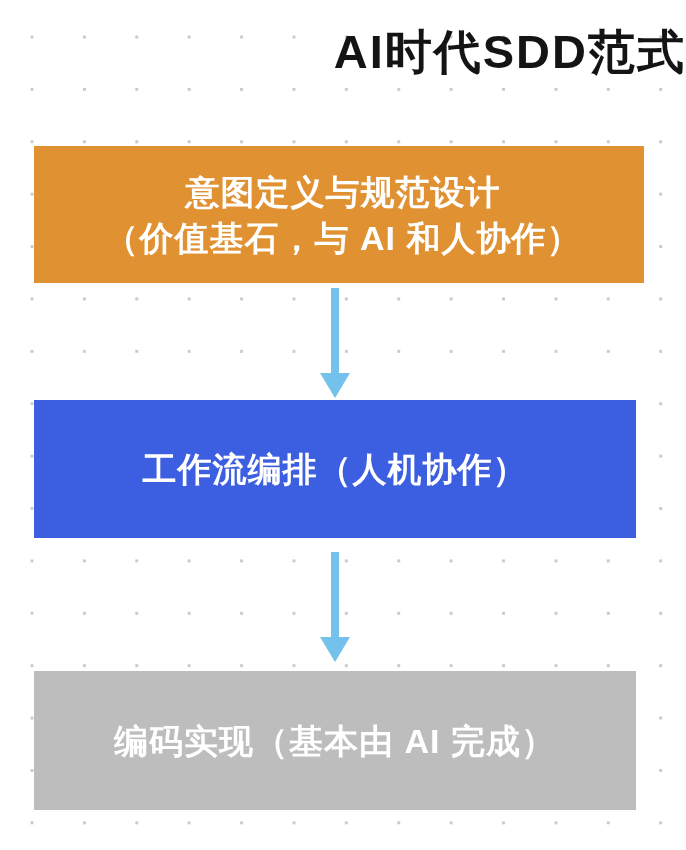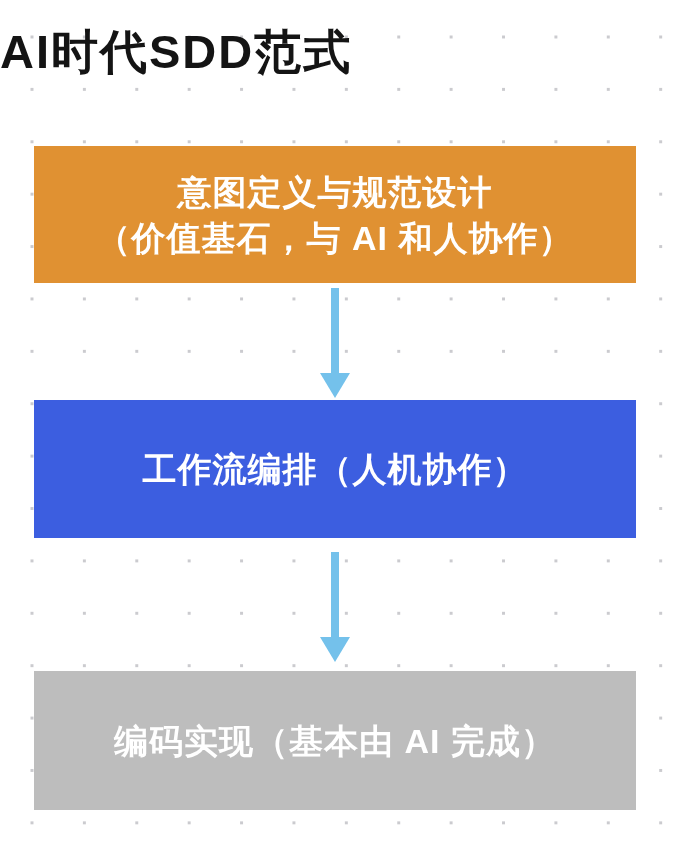--- a/index.html
+++ b/index.html
@@ -16,21 +16,21 @@
     background-color: #ffffff;
     background-image: radial-gradient(circle, #cbcbcf 1.5px, rgba(0,0,0,0) 1.6px);
     background-size: 52.4px 52.4px;
     background-position: 5.8px 10.8px;
   }
   .diagram-title {
     position: absolute;
     left: 0;
     top: 26px;
     width: 100%;
-    text-align: left;
+    text-align: right;
     font-size: 47px;
     font-weight: 800;
     letter-spacing: 2px;
     color: #141414;
     line-height: 1.1;
   }
   .flow-box {
     position: absolute;
     left: 34px;
     width: 602px;
@@ -57,21 +57,21 @@
   .arrow.first  { top: 288px; }
   .arrow.second { top: 552px; }
 </style>
 </head>
 <body>
 
 <div class="canvas">
 
   <div class="diagram-title">AI时代SDD范式</div>
 
-  <div class="flow-box intent" style="background-color: rgb(224, 145, 50);">
+  <div class="flow-box intent" style="background-color: rgb(224, 145, 50); padding-left: 8px;">
     <span>意图定义与规范设计</span>
     <span>（价值基石，与 AI 和人协作）</span>
   </div>
 
   <svg class="arrow first" viewBox="0 0 30 110">
     <rect x="11" y="0" width="8" height="87" fill="#74C1EB"></rect>
     <polygon points="0,85 30,85 15,110" fill="#74C1EB"></polygon>
   </svg>
 
   <div class="flow-box workflow" style="background-color: rgb(60, 94, 224);">

